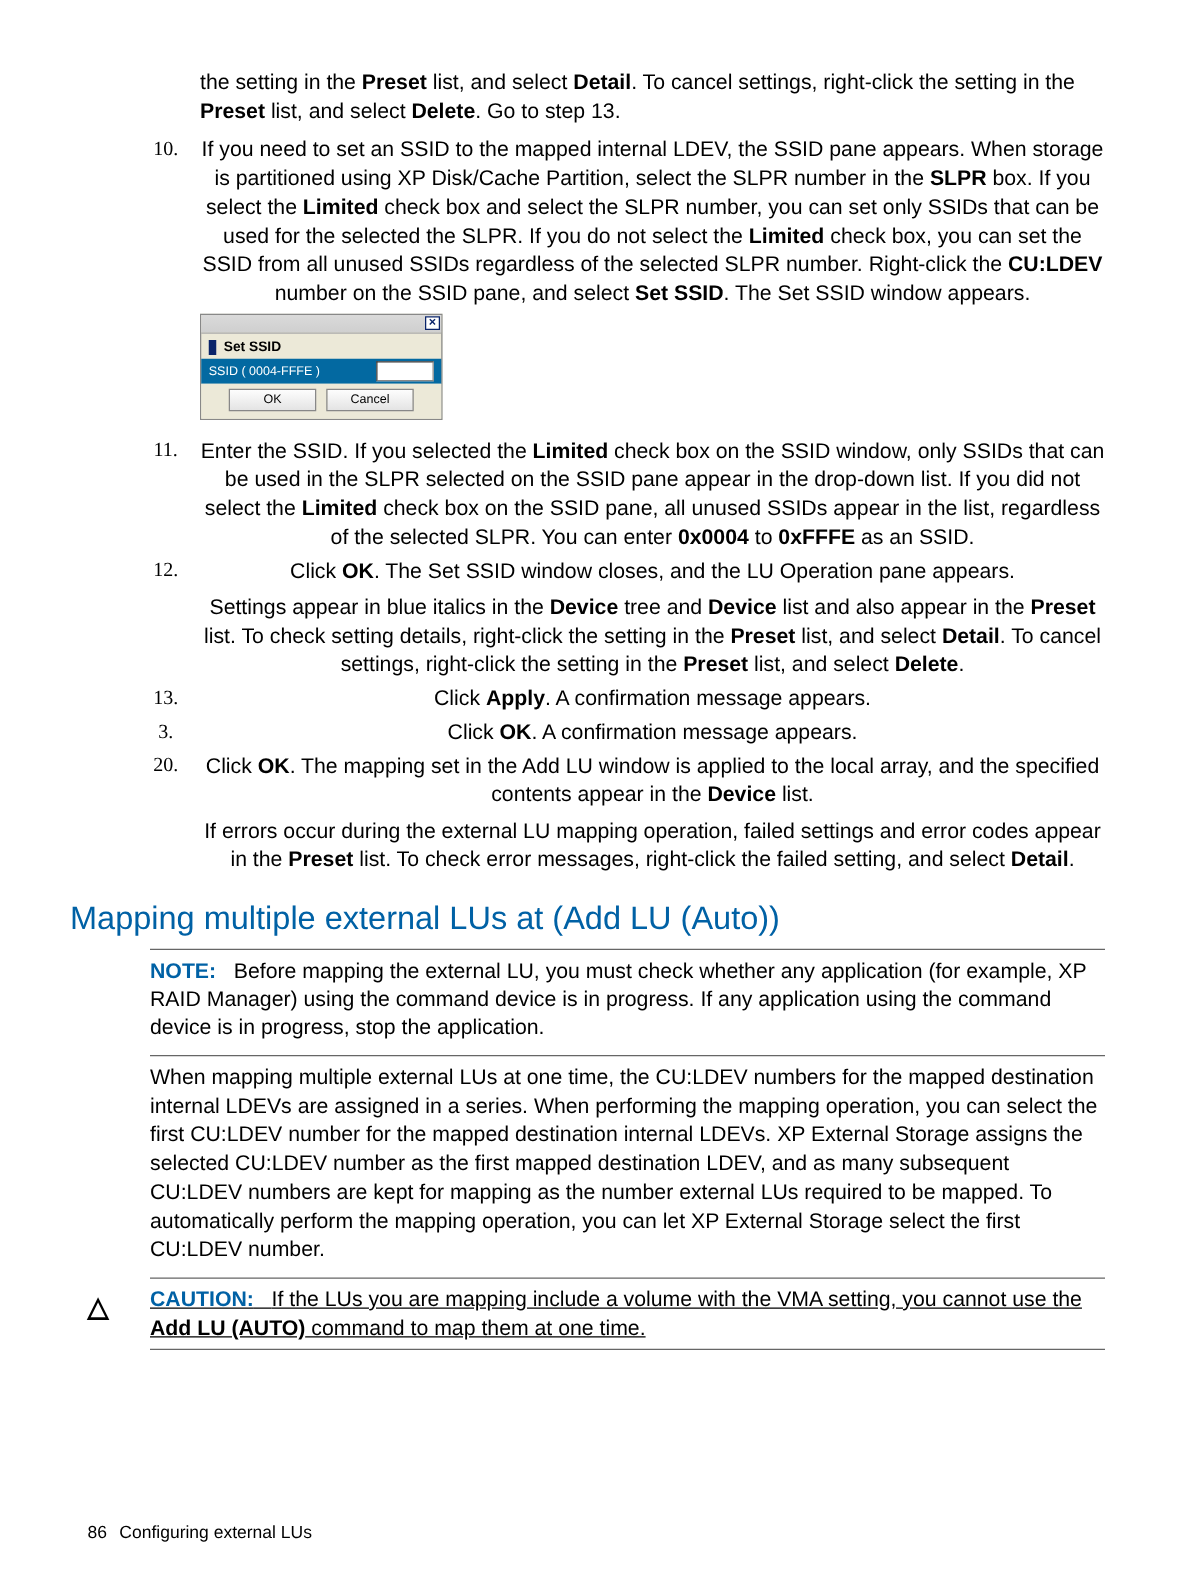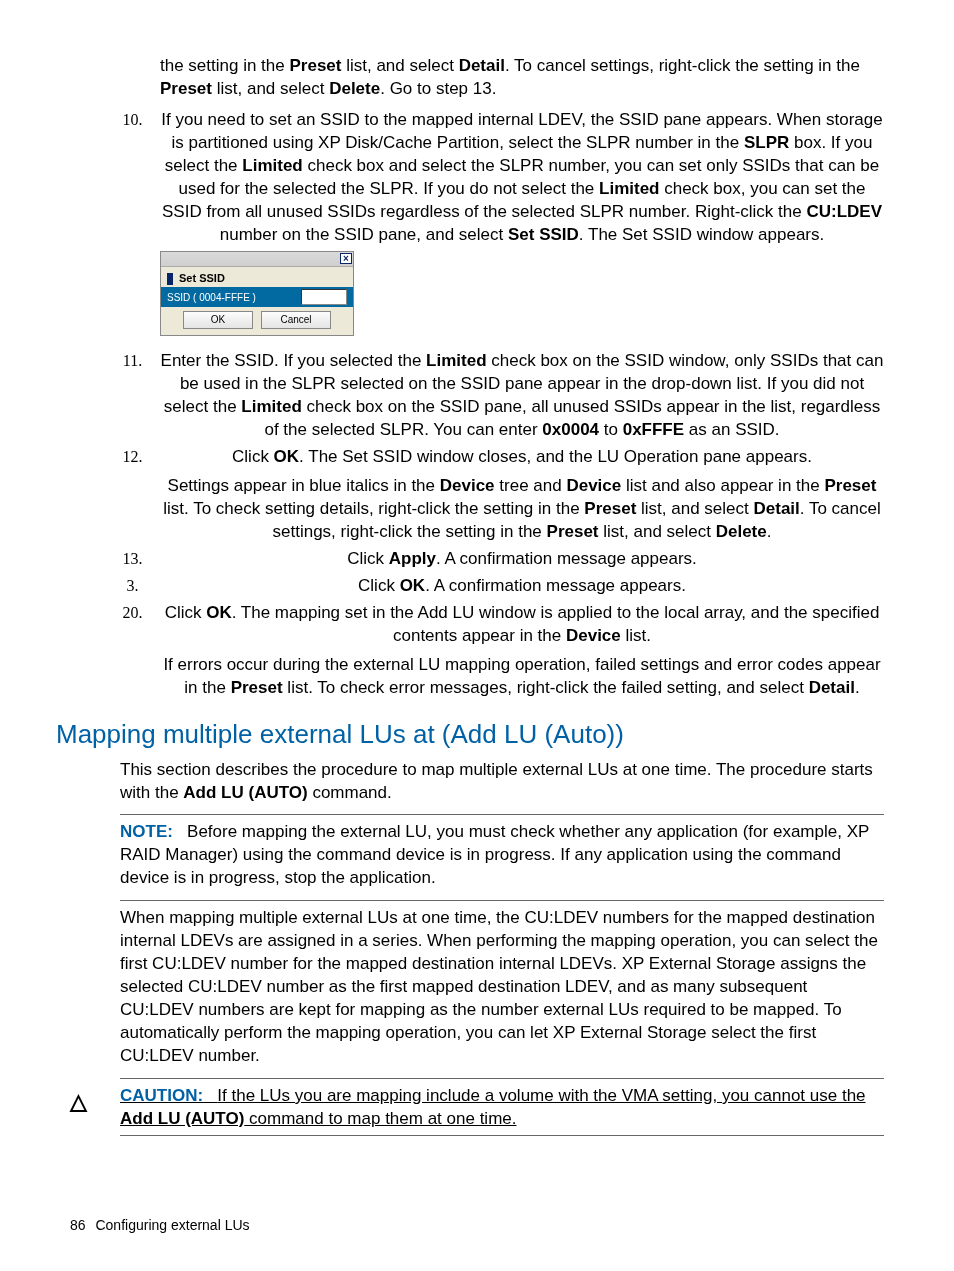--- a/index.html
+++ b/index.html
@@ -267,23 +267,20 @@
         </p>
         <p>
           <span>If errors occur during the external LU mapping operation, failed settings and error codes appear in the </span><b>Preset</b><span> list. To check error messages, right-click the failed setting, and select </span><b>Detail</b><span>.</span>
         </p>
       </div>
     </li>
   </ol>
 
   <h2 class="section">Mapping multiple external LUs at (Add LU (Auto))</h2>
 
-  <p class="para">
-    <span>This section describes the procedure to map multiple external LUs at one time. The procedure starts with the </span><b>Add LU (AUTO)</b><span> command.</span>
-  </p>
 
   <hr class="rule">
   <div class="para note-block">
     <span class="label">NOTE:</span>&nbsp;&nbsp;&nbsp;<span class="note-text">Before mapping the external LU, you must check whether any application (for example, XP RAID Manager) using the command device is in progress. If any application using the command device is in progress, stop the application.</span>
   </div>
   <hr class="rule">
 
   <p class="para">When mapping multiple external LUs at one time, the CU:LDEV numbers for the mapped destination internal LDEVs are assigned in a series. When performing the mapping operation, you can select the first CU:LDEV number for the mapped destination internal LDEVs. XP External Storage assigns the selected CU:LDEV number as the first mapped destination LDEV, and as many subsequent CU:LDEV numbers are kept for mapping as the number external LUs required to be mapped. To automatically perform the mapping operation, you can let XP External Storage select the first CU:LDEV number.</p>
 
   <hr class="rule" style="margin-left:50px;">

